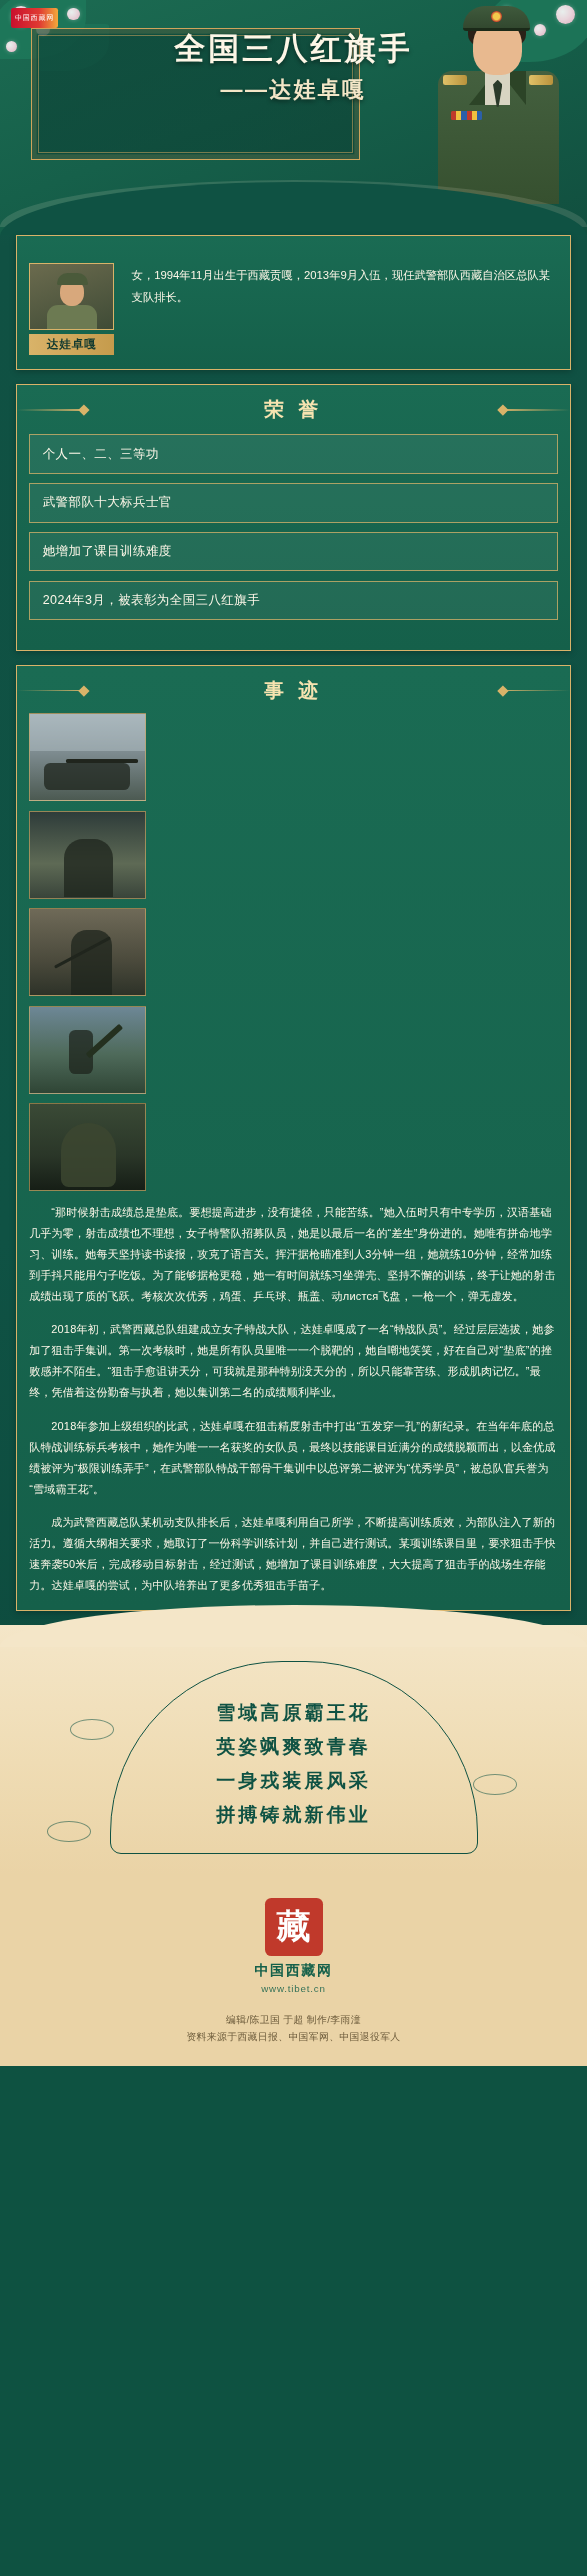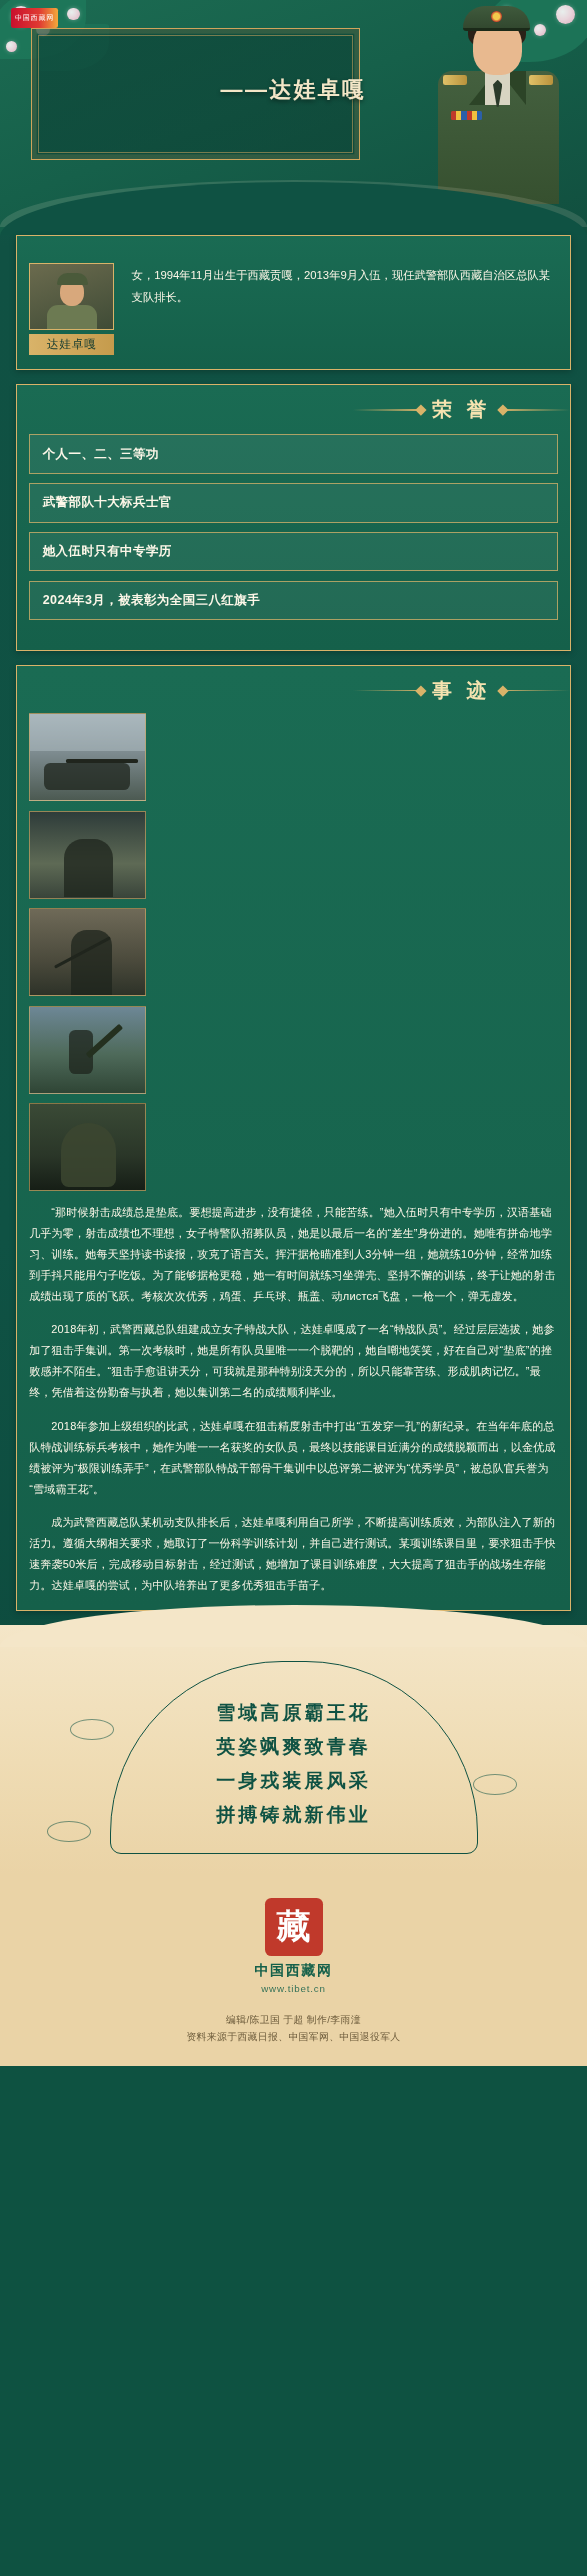--- a/index.html
+++ b/index.html
@@ -186,36 +186,36 @@
     background:#6c7a52; border-radius: 11px 11px 0 0;
   }
   .avatar .acap {
     position:absolute; left: 27px; top: 9.4px; width: 31px; height: 12.5px;
     background:#4a5a3a; border-radius: 15.7px 15.7px 2.3px 2.3px;
   }
   .name-tag {
     margin-top: 4.7px;
     background: linear-gradient(90deg,#d9b369,#c59b4c);
     color: #123a30;
-    font-size: 11.7px; font-weight: 400;
+    font-size: 11.7px; font-weight: 700;
     text-align: center;
     padding: 3.1px 0;
     letter-spacing: 0.8px;
   }
   .bio-text {
     color: #fdf7e8;
     font-size: 11.3px;
     line-height: 22px;
     padding-top: 1.6px;
     margin-left: 8px;
   }
 
   
   .sec-head {
-    display: flex; align-items: center; justify-content: flex-end;
+    display: flex; align-items: center; justify-content: space-between;
     gap: 9.4px;
     padding: 11px 0 4.7px;
   }
   .sec-title {
     color: #f6e3b0;
     font-size: 19.6px;
     font-weight: 700;
     letter-spacing: 4.7px;
   }
   .orn {
@@ -365,20 +365,21 @@
     <div class="hdr-flowers-right">
       <div class="leafy" style="right:-7.8px;top:-15.7px;width:110px;height:78px;"></div>
       <div class="blossom" style="right:12.5px;top:4.7px;width:19px;height:19px;"></div>
       <div class="blossom" style="right:41px;top:23.5px;width:12.5px;height:12.5px;"></div>
       <div class="blossom" style="right:75px;top:6.3px;width:11px;height:11px;"></div>
     </div>
 
     <div class="logo-badge">中国西藏网</div>
 
     <div class="title-frame"></div>
+    <div class="main-title">全国三八红旗手</div>
     <div class="sub-title">——达娃卓嘎</div>
 
     <div class="portrait">
       <div class="p-body"></div>
       <div class="p-collar-l"></div>
       <div class="p-collar-r"></div>
       <div class="p-shirt"></div>
       <div class="p-tie"></div>
       <div class="p-medals"></div>
       <div class="p-shoulder-l"></div>
@@ -408,24 +409,24 @@
       </div>
     </div>
   </div>
 
   <div class="card">
     <div class="sec-head">
       <span class="orn left"></span>
       <span class="sec-title">荣 誉</span>
       <span class="orn right"></span>
     </div>
-    <div class="card-inner" style="padding-top:6.3px;font-weight:bold;">
+    <div class="card-inner" style="padding-top:6.3px;">
       <div class="honor-item">个人一、二、三等功</div>
       <div class="honor-item">武警部队十大标兵士官</div>
-      <div class="honor-item">她入伍时只有中专学历</div>
+      <div class="honor-item">她增加了课目训练难度</div>
       <div class="honor-item">2024年3月，被表彰为全国三八红旗手</div>
     </div>
   </div>
 
   <div class="card">
     <div class="sec-head">
       <span class="orn left"></span>
       <span class="sec-title">事 迹</span>
       <span class="orn right"></span>
     </div>

